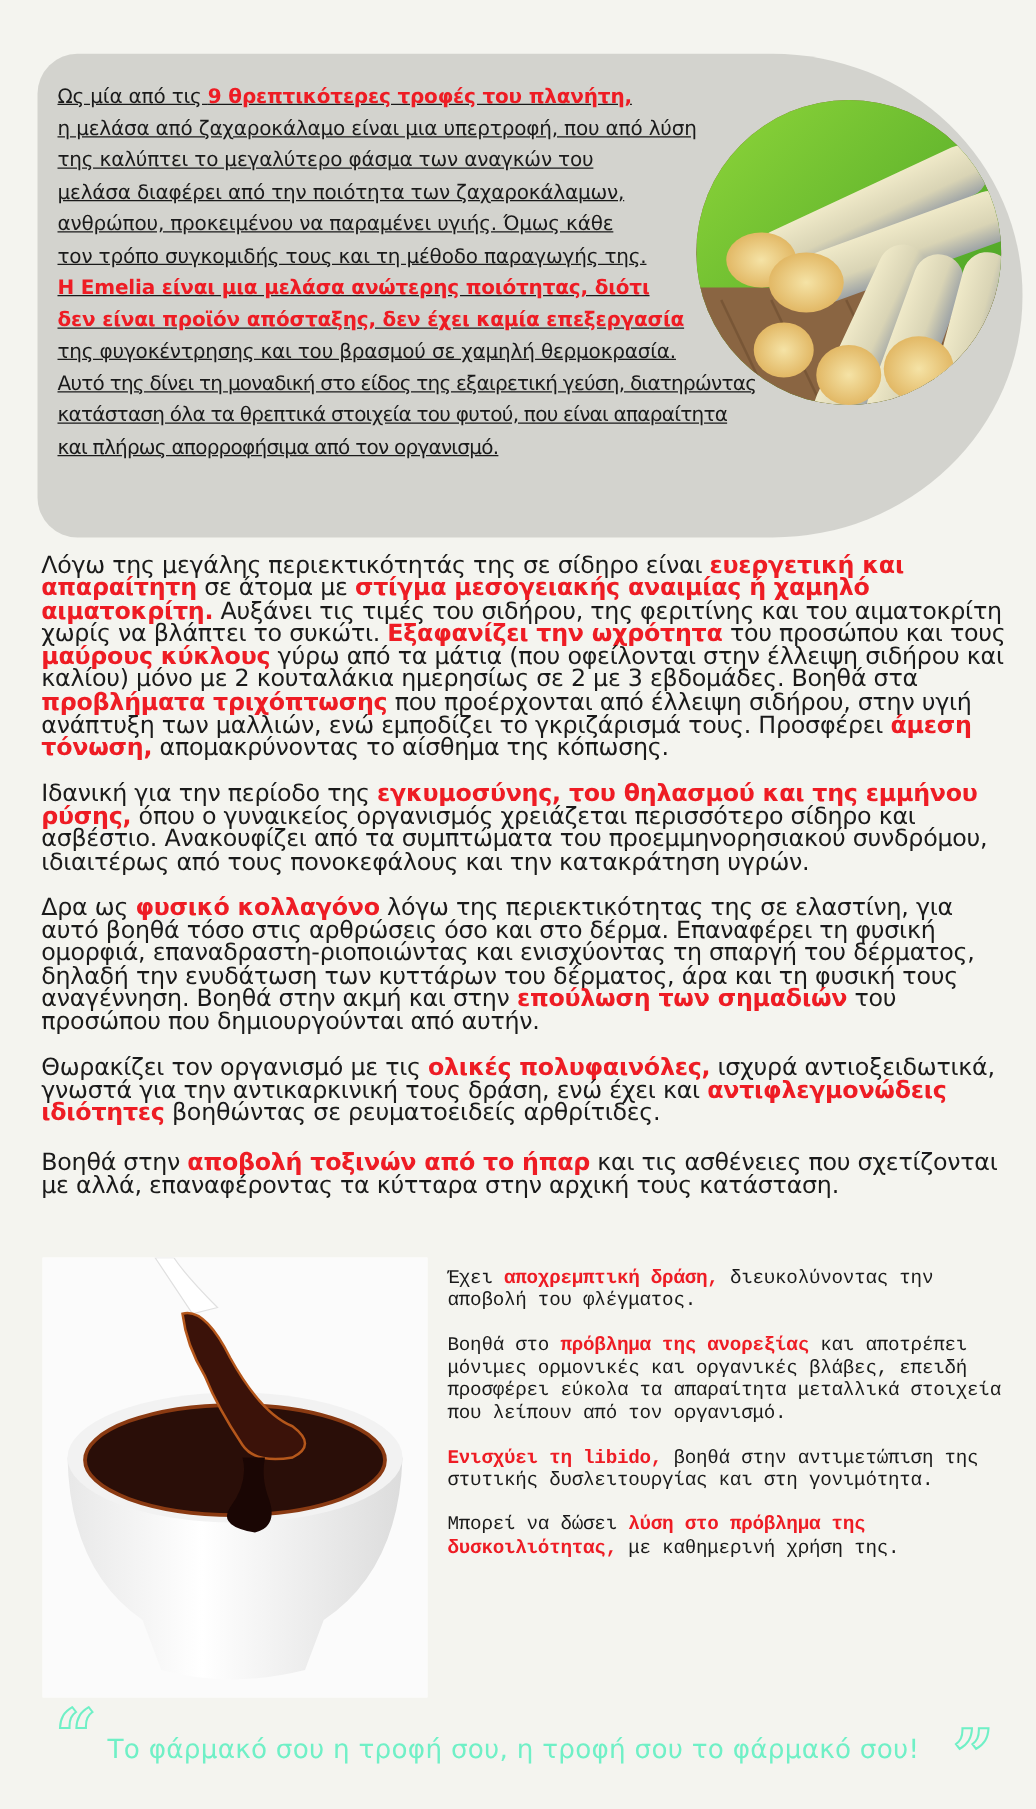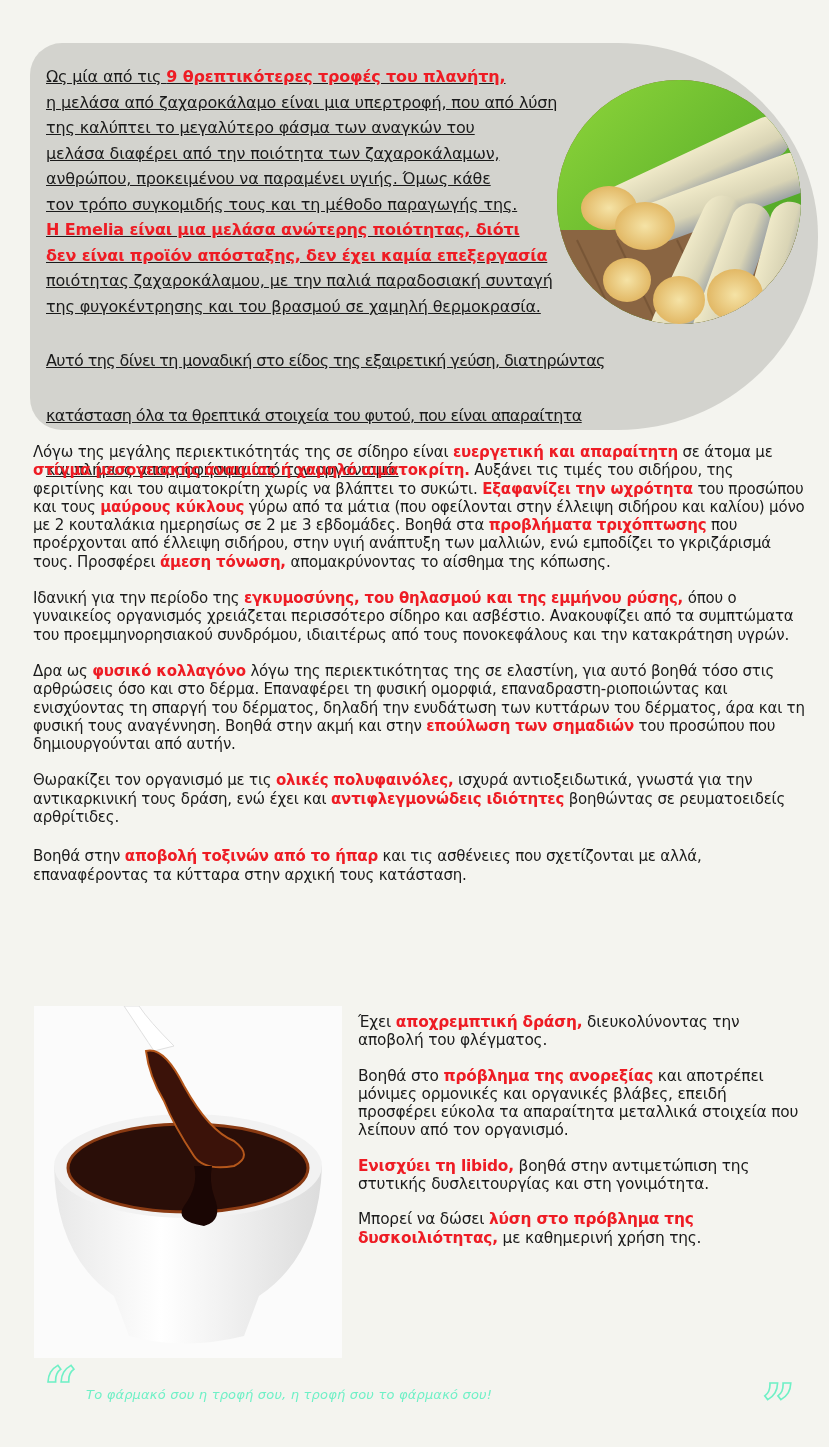--- a/index.html
+++ b/index.html
@@ -19,86 +19,85 @@
       background: #d3d3ce;
       border-radius: 32px 200px 200px 32px / 32px 193px 193px 32px;
     }
     .intro-text {
       position: absolute; left: 46px; top: 64px;
       width: 540px;
       font-size: 16px; line-height: 25.5px;
       letter-spacing: -0.15px;
       text-decoration: underline;
     }
-    .intro-text .wide { width: 740px; display: block; margin-top: 29px; }
+    .intro-text .wide { width: 740px; display: block; }
     .intro-text p { margin: 0; }
     .cane-image {
       position: absolute; left: 557px; top: 80px;
       width: 244px; height: 244px; border-radius: 50%;
       overflow: hidden;
       background: radial-gradient(circle at 50% 50%, #a77a4f 0%, #8a6240 60%, #6c4c31 100%);
     }
 
     
     .body-text {
       position: absolute; left: 33px; top: 443px;
       width: 775px;
-      font-size: 15px; line-height: 18.3px;
+      font-size: 19px; line-height: 18.3px;
       letter-spacing: -0.2px;
     }
     .body-text p { margin: 0 0 18px 0; }
     .body-text p.gap-lg { margin-bottom: 21px; }
 
     .molasses-image {
       position: absolute; left: 34px; top: 1006px;
       width: 308px; height: 352px;
       background: #ffffff;
       overflow: hidden;
     }
     .side-text {
       position: absolute; left: 358px; top: 1013px;
       width: 450px;
       font-size: 15.4px; line-height: 18.3px;
       letter-spacing: -0.2px;
     }
-    .side-text p { margin: 0 0 17px 0; }
+    .side-text p { margin: 0 0 17px 0; font-family: Liberation Mono, monospace; }
 
     
     .quote {
       position: absolute; left: 44px; top: 1368px; width: 770px; height: 50px;
       color: #6ff0c6;
     }
     .quote-open, .quote-close {
       position: absolute; font-family: "DejaVu Serif", serif; font-weight: bold;
       color: transparent; -webkit-text-stroke: 1.6px #6ff0c6;
       font-size: 58px; line-height: 58px;
     }
     .quote-open { left: 0; top: -8px; }
     .quote-close { left: 718px; top: 8px; }
     .quote-text {
       position: absolute; left: 42px; top: 19px;
-      font-style: italic; font-size: 13px; letter-spacing: 0.2px;
+      font-size: 21px; letter-spacing: 0.2px;
       white-space: nowrap;
     }
   </style>
 </head>
 <body>
 
 <div class="intro-panel"></div>
 
 <div class="intro-text" id="intro-text">
     <p><span>Ως μία από τις </span><span class="hl">9 θρεπτικότερες τροφές του πλανήτη,</span></p>
     <p><span>η μελάσα από ζαχαροκάλαμο είναι μια υπερτροφή, που από λύση</span></p>
     <p><span>της καλύπτει το μεγαλύτερο φάσμα των αναγκών του</span></p>
     <p><span>μελάσα διαφέρει από την ποιότητα των ζαχαροκάλαμων,</span></p>
     <p><span>ανθρώπου, προκειμένου να παραμένει υγιής. Όμως κάθε</span></p>
     <p><span>τον τρόπο συγκομιδής τους και τη μέθοδο παραγωγής της.</span></p>
     <p><span class="hl">Η Emelia είναι μια μελάσα ανώτερης ποιότητας, διότι</span></p>
     <p><span class="hl">δεν είναι προϊόν απόσταξης, δεν έχει καμία επεξεργασία</span></p>
-    <p><span>ποιότητας ζαχαροκάλαμου, με την παλιά παραδοσιακή συνταγή</span></p>
     <p><span>της φυγοκέντρησης και του βρασμού σε χαμηλή θερμοκρασία.</span></p>
     <p class="wide" style="width: 740px; letter-spacing: -0.6px;"><span>Αυτό της δίνει τη μοναδική στο είδος της εξαιρετική γεύση, διατηρώντας</span></p>
     <p class="wide" style="width: 740px; letter-spacing: -0.6px;"><span>κατάσταση όλα τα θρεπτικά στοιχεία του φυτού, που είναι απαραίτητα</span></p>
     <p class="wide" style="width: 740px; letter-spacing: -0.6px;"><span>και πλήρως απορροφήσιμα από τον οργανισμό.</span></p>
   </div>
 
 <div class="cane-image">
   <svg width="244" height="244" viewBox="0 0 244 244">
     <defs>
       <linearGradient id="leaf" x1="0" y1="0" x2="1" y2="1">

